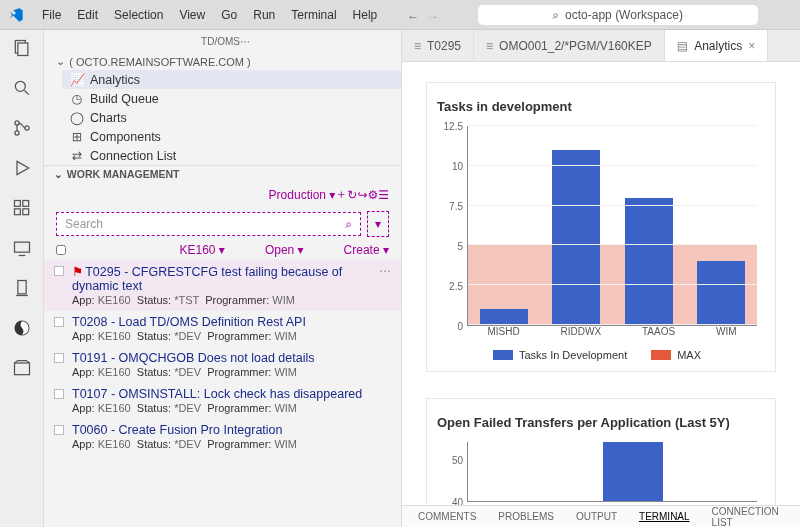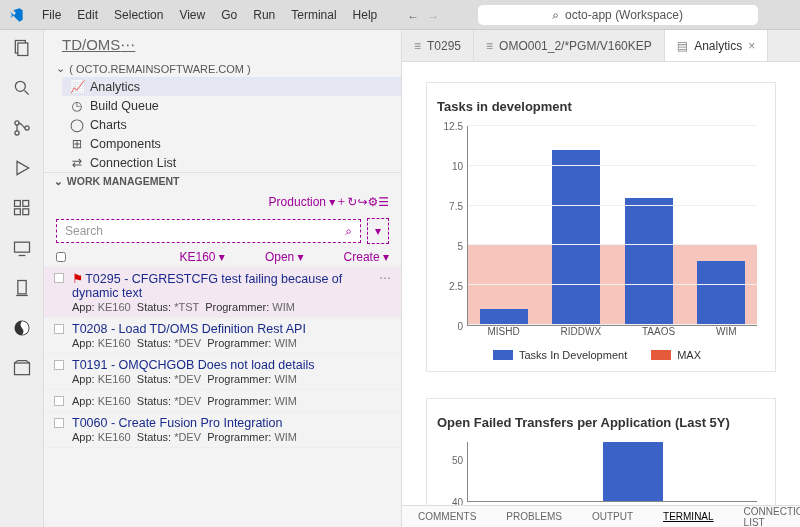--- a/index.html
+++ b/index.html
@@ -8,21 +8,21 @@
 .vscode-logo { width: 16px; height: 16px; margin-right: 8px; }
 .menu-item { padding: 0 6px; font-size: 12px; cursor: pointer; }
 .nav-arrows { display: flex; gap: 8px; margin-left: 20px; color: #666; }
 .title-search { flex: 1; display: flex; justify-content: center; }
 .title-search-box { background: #fff; border-radius: 5px; padding: 3px 12px; display: flex; align-items: center; gap: 6px; font-size: 12px; color: #555; width: 280px; justify-content: center; }
 .body-row { flex: 1; display: flex; overflow: hidden; }
 .activity-bar { width: 44px; background: #eee; display: flex; flex-direction: column; align-items: center; padding-top: 6px; gap: 16px; border-right: 1px solid #ddd; }
 .activity-icon { width: 24px; height: 24px; display: flex; align-items: center; justify-content: center; color: #555; cursor: pointer; }
 .activity-icon.active { color: #000; }
 .sidebar { width: 358px; background: #f3f3f3; border-right: 1px solid #ddd; display: flex; flex-direction: column; overflow: hidden; }
-.sidebar-header { display: flex; justify-content: flex-start; padding: 6px 12px 6px 18px; font-size: 15px; color: #666; text-decoration: underline; }
+.sidebar-header { display: flex; justify-content: center; padding: 6px 12px 6px 18px; font-size: 10px; color: #666; }
 .tree-section-label { padding: 2px 12px; font-size: 11px; color: #555; display: flex; align-items: center; gap: 4px; }
 .tree-items { padding-left: 18px; }
 .tree-item { display: flex; align-items: center; gap: 6px; padding: 2px 8px; font-size: 12.5px; cursor: pointer; }
 .tree-item.selected { background: #e4e6f1; }
 .tree-icon { width: 14px; display: inline-block; text-align: center; color: #555; }
 .wm-header { display: flex; align-items: center; padding: 2px 10px; font-size: 10.5px; font-weight: bold; color: #555; gap: 4px; border-top: 1px solid #e0e0e0; }
 .wm-toolbar { display: flex; justify-content: flex-end; align-items: center; padding: 4px 12px; gap: 0; color: #a0009a; font-size: 12px; }
 .wm-search-row { display: flex; align-items: center; padding: 4px 12px; gap: 6px; }
 .wm-search { flex: 1; border: 1.5px dashed #a0009a; background: #fff; padding: 4px 8px; display: flex; align-items: center; justify-content: space-between; color: #999; }
 .wm-dropdown { border: 1.5px dashed #a0009a; width: 22px; height: 26px; display: flex; align-items: center; justify-content: center; color: #a0009a; }
@@ -51,21 +51,21 @@
 .plot-area { flex: 1; position: relative; border-left: 1px solid #888; border-bottom: 1px solid #888; }
 .grid-line { position: absolute; left: 0; right: 0; border-top: 1px solid #f0f0f0; }
 .max-band { position: absolute; left: 0; right: 0; background: rgba(230,90,60,0.35); }
 .bars { position: absolute; left: 0; right: 0; top: 0; bottom: 0; display: flex; justify-content: space-around; align-items: flex-end; }
 .bar { width: 48px; background: #3a62c7; }
 .x-labels { display: flex; justify-content: space-around; font-size: 10px; color: #555; margin-left: 30px; margin-top: 0; }
 .legend { display: flex; justify-content: center; gap: 24px; margin-top: 12px; font-size: 11px; }
 .legend-item { display: flex; align-items: center; gap: 6px; }
 .legend-swatch { width: 20px; height: 10px; }
 .chart2-plot { position: relative; height: 60px; display: flex; margin-top: 10px; }
-.bottom-tabs { height: 22px; border-top: 1px solid #ddd; display: flex; align-items: center; gap: 30px; padding: 0 16px; font-size: 10px; color: #666; background: #fafafa; overflow: hidden; }
+.bottom-tabs { height: 22px; border-top: 1px solid #ddd; display: flex; align-items: center; gap: 22px; padding: 0 16px; font-size: 10px; color: #666; background: #fafafa; overflow: hidden; }
 .bottom-tabs .bt-active { color: #000; text-decoration: underline; }
 input[type=checkbox] { width: 10px; height: 10px; }
 </style>
 </head>
 <body>
 
 <div class="titlebar">
   <svg class="vscode-logo" viewBox="0 0 24 24">
       <path fill="#0078d4" d="M17 2l5 3v14l-5 3-9-9 4-4-4-4 9-3zM3 7l3 5-3 5 6-5-6-5z"></path>
     </svg>
@@ -220,20 +220,21 @@
           <div class="task-title">T0208 - Load TD/OMS Definition Rest API</div>
           <div class="task-meta"><b>App:</b> KE160 &nbsp;<b>Status:</b> *DEV &nbsp;<b>Programmer:</b> WIM</div>
         </div>
         <div class="task-item">
           <div class="task-cb"></div>
           <div class="task-title">T0191 - OMQCHGOB Does not load details</div>
           <div class="task-meta"><b>App:</b> KE160 &nbsp;<b>Status:</b> *DEV &nbsp;<b>Programmer:</b> WIM</div>
         </div>
         <div class="task-item">
           <div class="task-cb"></div>
+          <div class="task-title">T0107 - OMSINSTALL: Lock check has disappeared</div>
           <div class="task-meta"><b>App:</b> KE160 &nbsp;<b>Status:</b> *DEV &nbsp;<b>Programmer:</b> WIM</div>
         </div>
         <div class="task-item">
           <div class="task-cb"></div>
           <div class="task-title">T0060 - Create Fusion Pro Integration</div>
           <div class="task-meta"><b>App:</b> KE160 &nbsp;<b>Status:</b> *DEV &nbsp;<b>Programmer:</b> WIM</div>
         </div>
       </div>
   </div>
 

